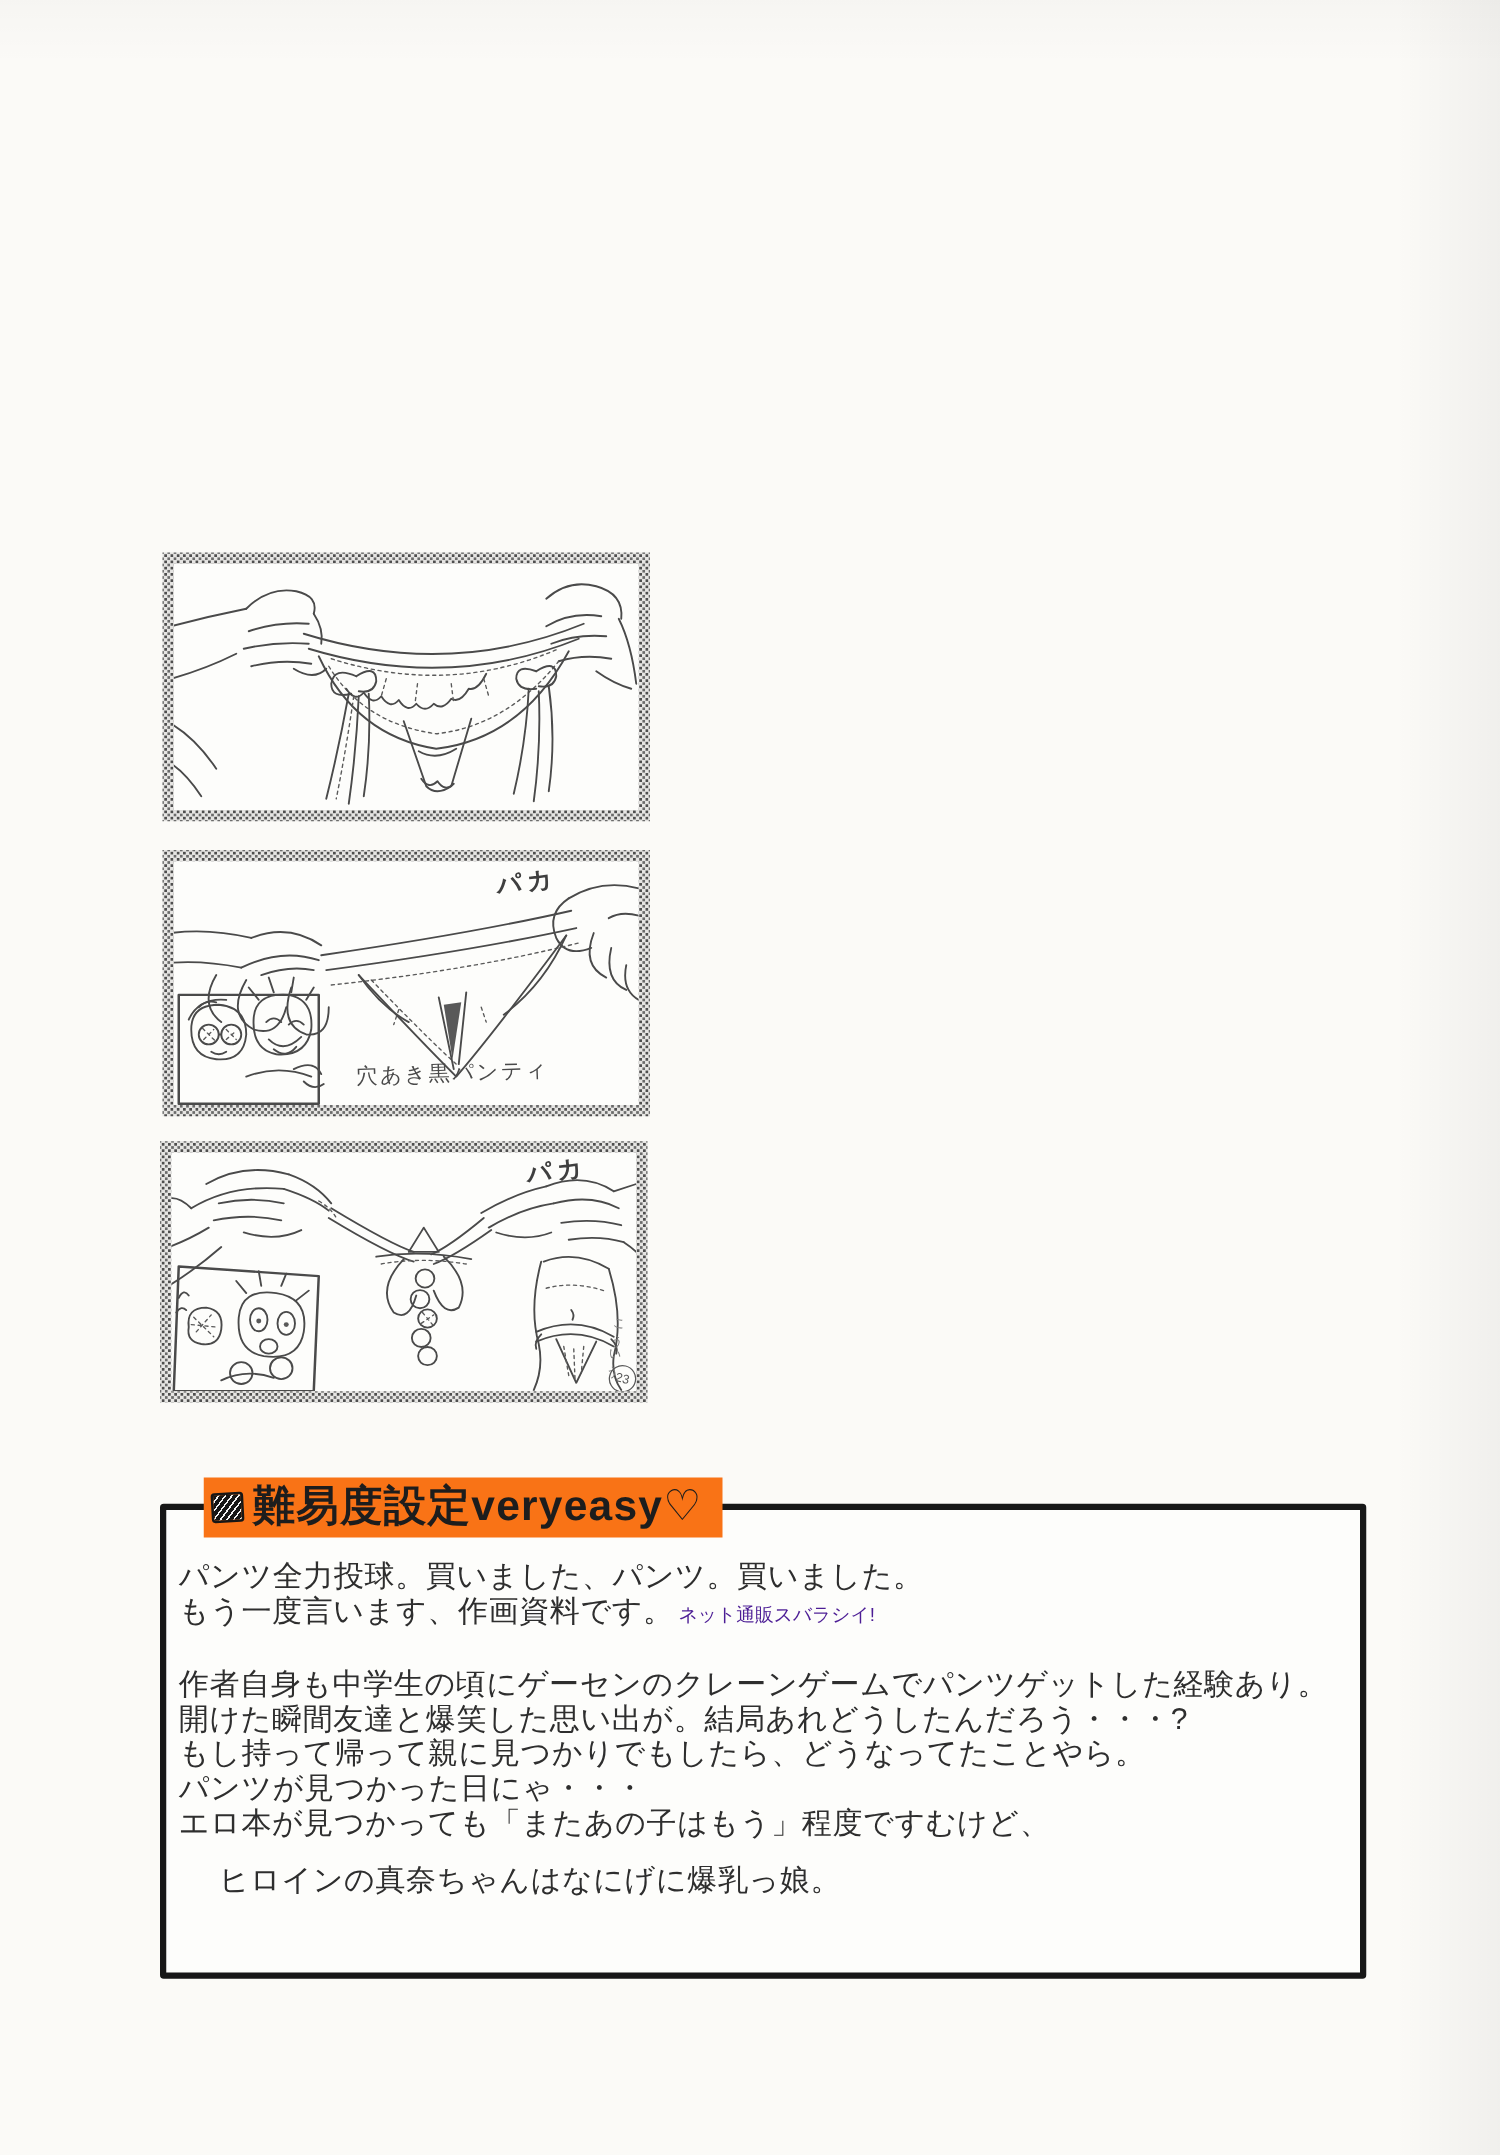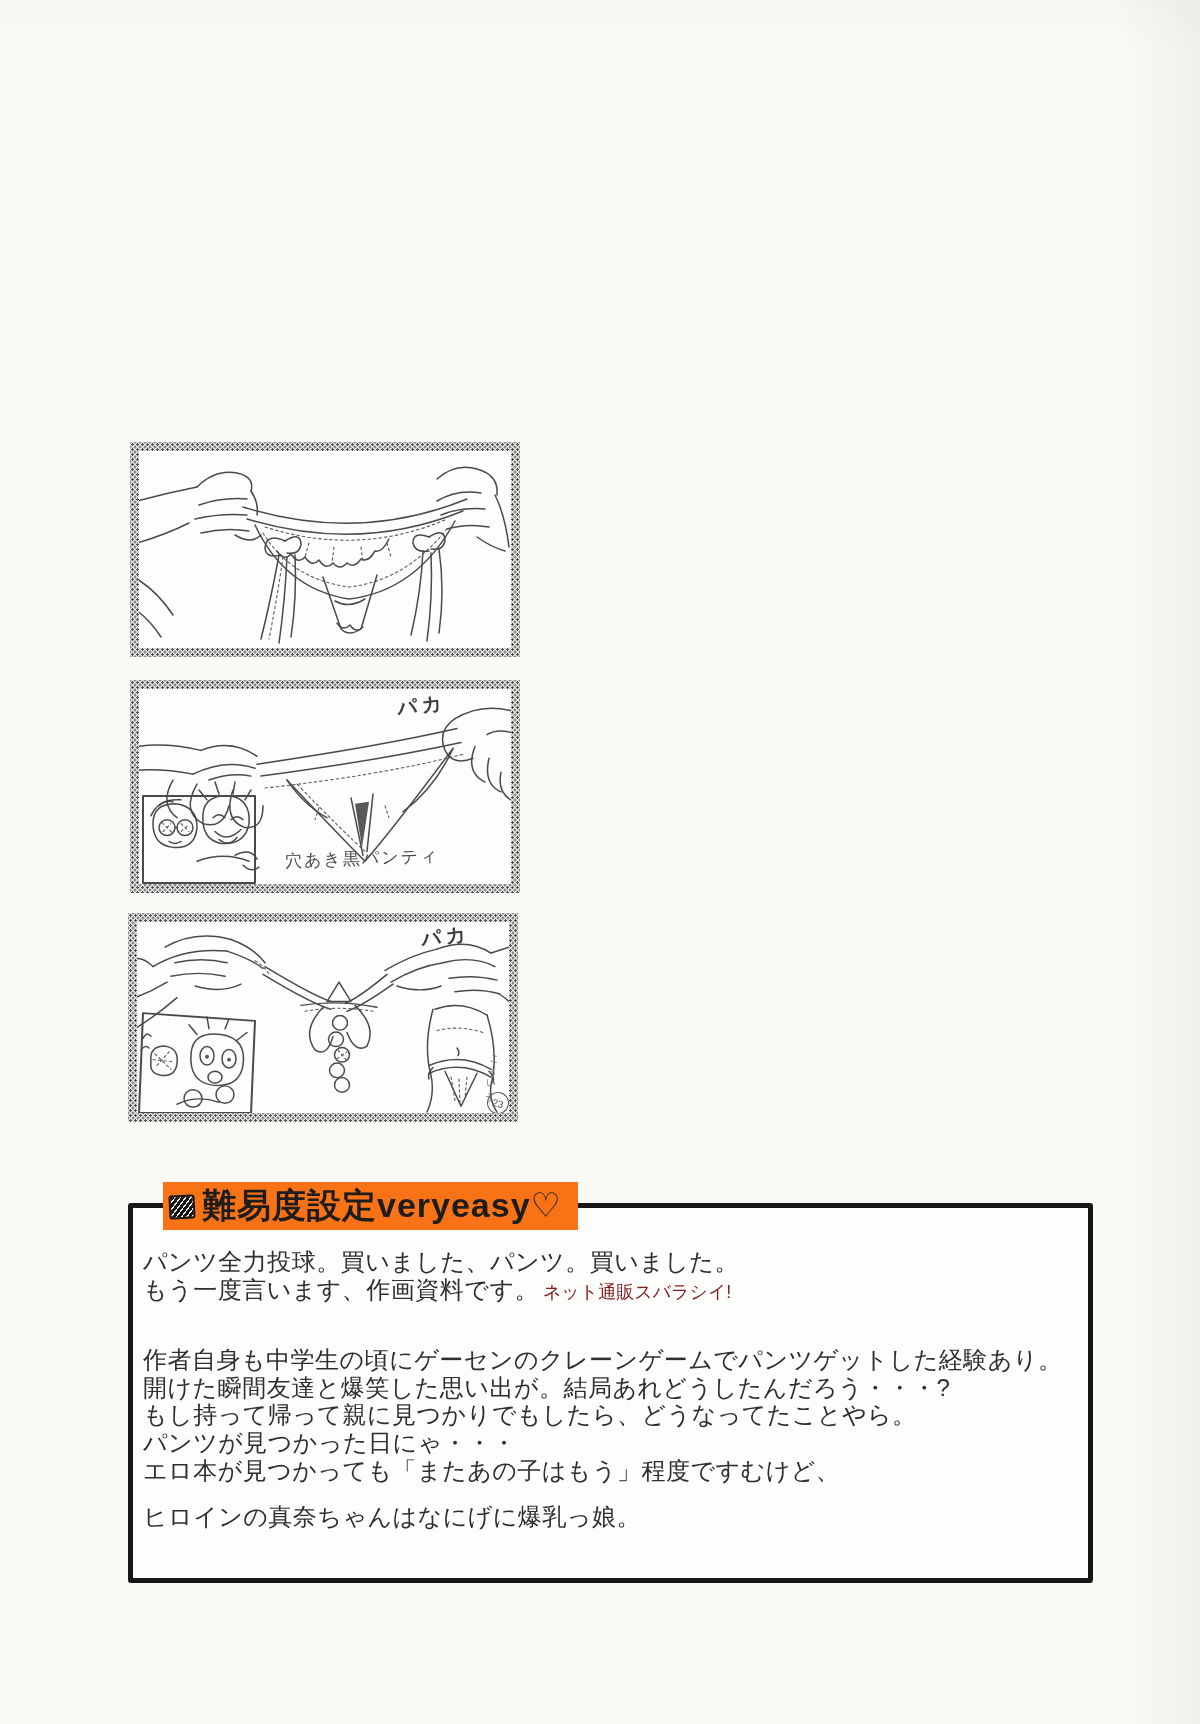--- a/index.html
+++ b/index.html
@@ -88,23 +88,23 @@
     box-sizing:border-box;
     transform:rotate(-3deg);
   }
   .box-body{
     position:absolute;
     left:10px;top:40px;right:8px;
     font-size:24px;line-height:27.6px;
     letter-spacing:.5px;color:#2e2e2e;
   }
   .t-line{white-space:nowrap;}
-  .gap-a{margin-top:40px;}
-  .gap-b{margin-top:19px;}
-  .small-note{font-size:18px;letter-spacing:0;margin-left:4px;color:#7f1d1d;}
+  .gap-a{margin-top:28px;}
+  .gap-b{margin-top:19px;margin-left:32px;}
+  .small-note{font-size:15px;letter-spacing:0;margin-left:4px;color:#4c1d95;}
 </style>
 </head>
 <body>
 
 <div class="page">
 
   <div class="panel" style="left:130px;top:442px;width:390px;height:215px;">
     <div class="panel-inner">
       <svg viewBox="0 0 372 197" preserveAspectRatio="none">
 

